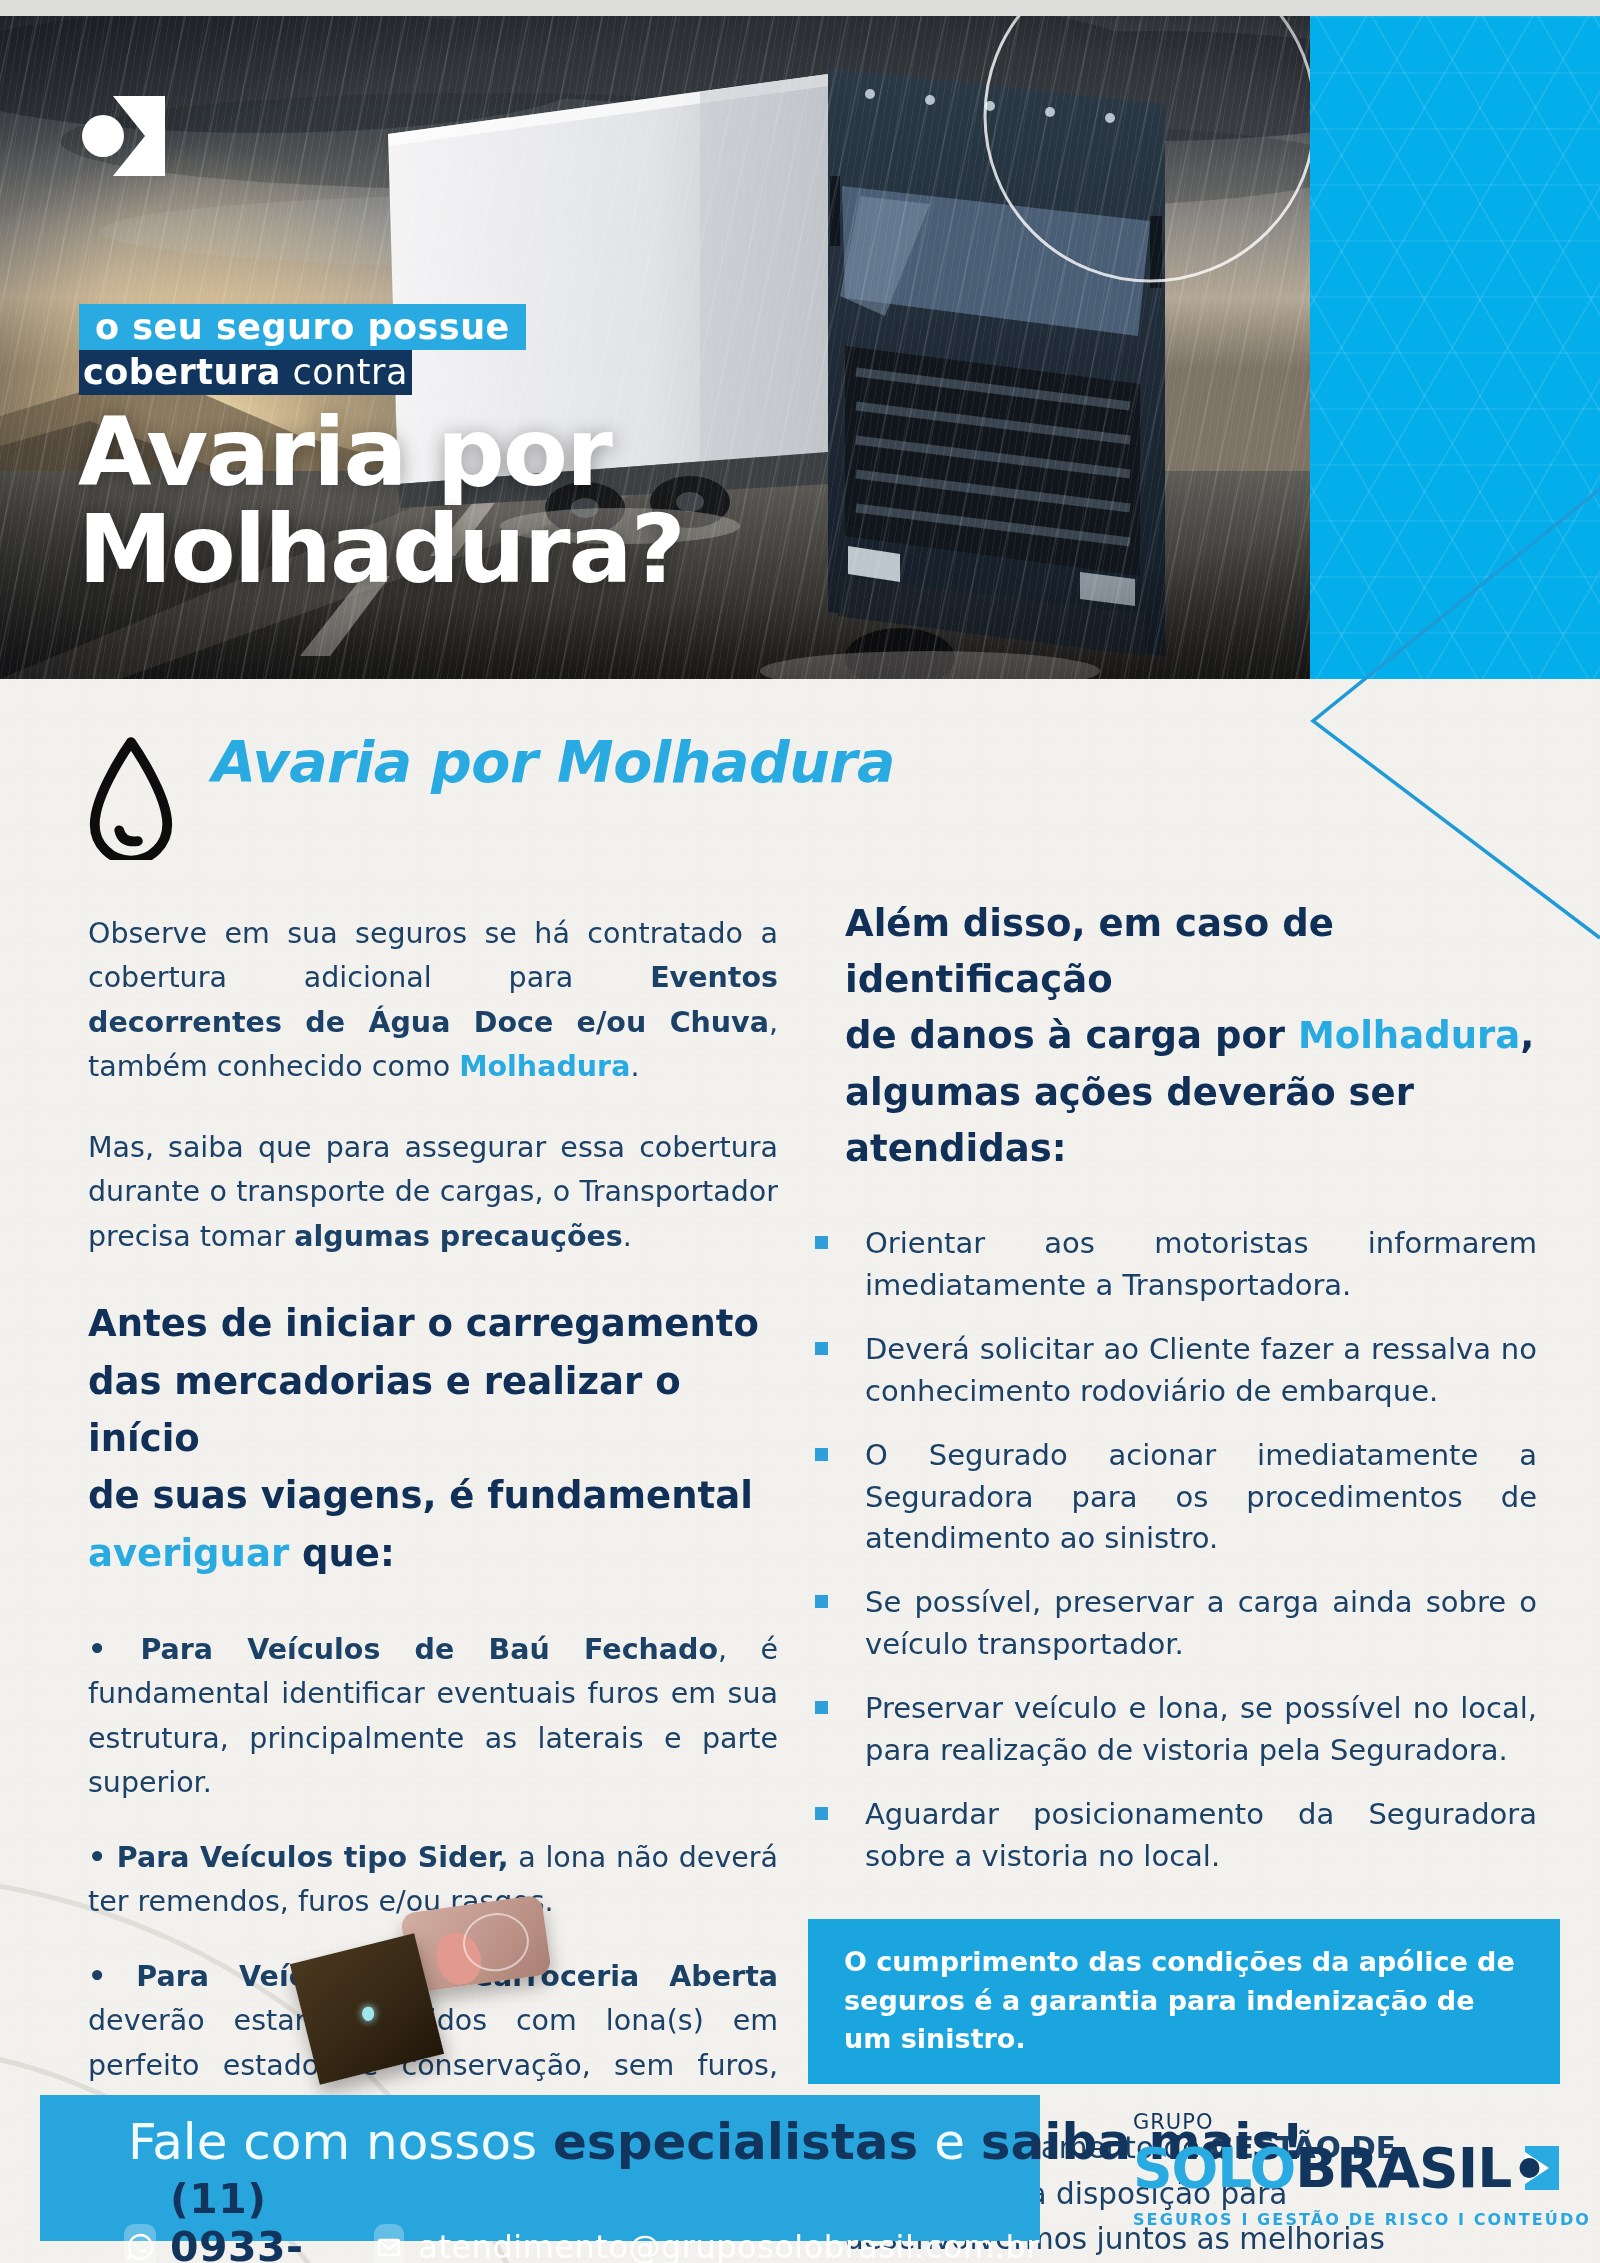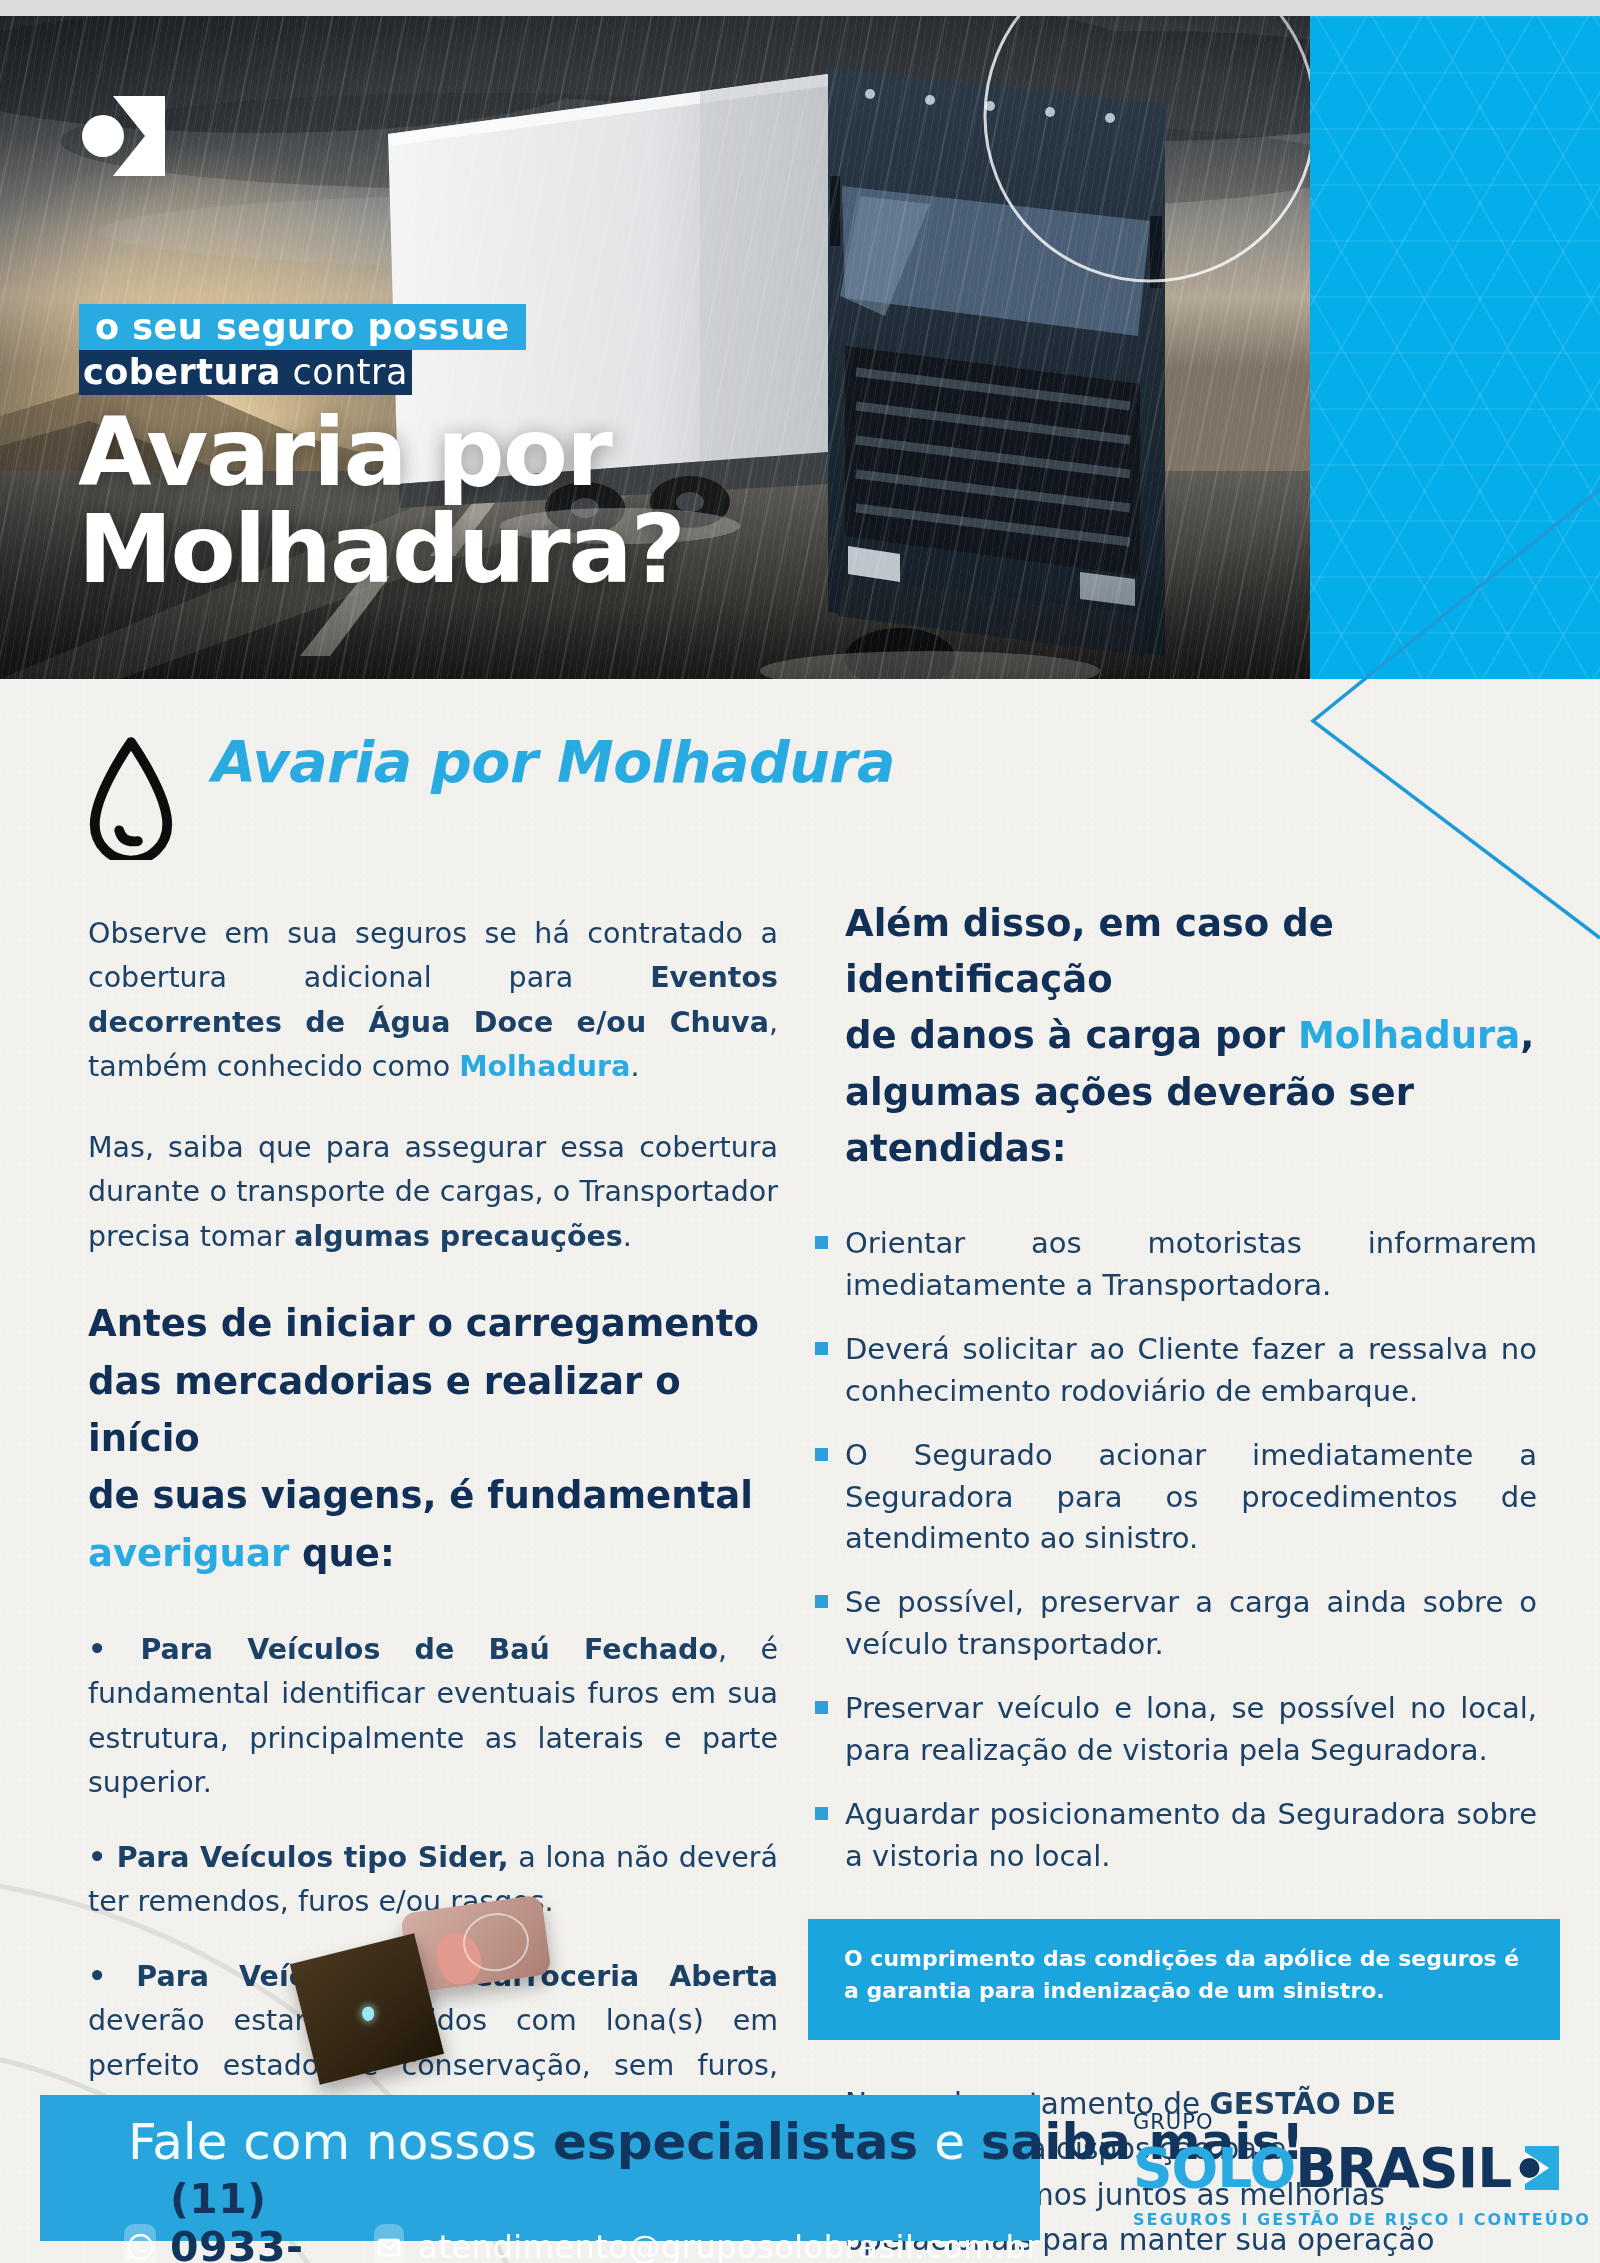--- a/index.html
+++ b/index.html
@@ -48,25 +48,25 @@
   .col-left p{margin:0 0 36px;}
   .col-left h2{white-space:pre-line;font-size:37px;line-height:1.55;color:#113058;font-weight:800;
                margin:14px 0 46px;text-align:left;}
   .lbullet{margin:0 0 30px !important;}
 
   .col-right{position:absolute;left:815px;top:880px;width:722px;color:#1c4166;
              font-size:29px;line-height:1.43;}
   .col-right h2{white-space:pre-line;font-size:37px;line-height:1.52;color:#113058;font-weight:800;
                 margin:0 0 46px 30px;}
   .rlist{list-style:none;margin:0;padding:0;}
-  .rlist li{display:flex;margin:0 0 23px;}
+  .rlist li{display:flex;margin:0 0 23px;gap:20px;}
   .sq{flex:0 0 13px;width:13px;height:13px;background:#2e9fd8;margin:13px 17px 0 0;}
   .li-text{flex:1;text-align:justify;}
-  .note{box-sizing:border-box;background:#1ba5de;color:#fff;font-weight:800;font-size:22px;
-        line-height:1.42;padding:24px 34px 34px 36px;margin:42px 0 42px -7px;width:752px;}
+  .note{box-sizing:border-box;background:#1ba5de;color:#fff;font-weight:800;font-size:27px;
+        line-height:1.42;padding:24px 34px 26px 36px;margin:42px 0 42px -7px;width:752px;}
   .closing{font-size:29.5px;line-height:1.54;margin-left:30px;width:662px;text-align:left;}
 
   
   .photoA{position:absolute;left:405px;top:1888px;width:142px;height:80px;border-radius:14px;
           transform:rotate(-8deg);background:linear-gradient(135deg,#d4aea3,#b98f84 70%,#a97f75);
           box-shadow:0 10px 18px rgba(0,0,0,.28);overflow:hidden;}
   .photoA .hand{position:absolute;left:30px;top:26px;width:44px;height:52px;background:#e29a8e;
           border-radius:40% 55% 45% 50%;}
   .photoA .chalk{position:absolute;right:18px;top:12px;width:62px;height:54px;border-radius:50%;
           border:2px solid rgba(255,255,255,.55);}

